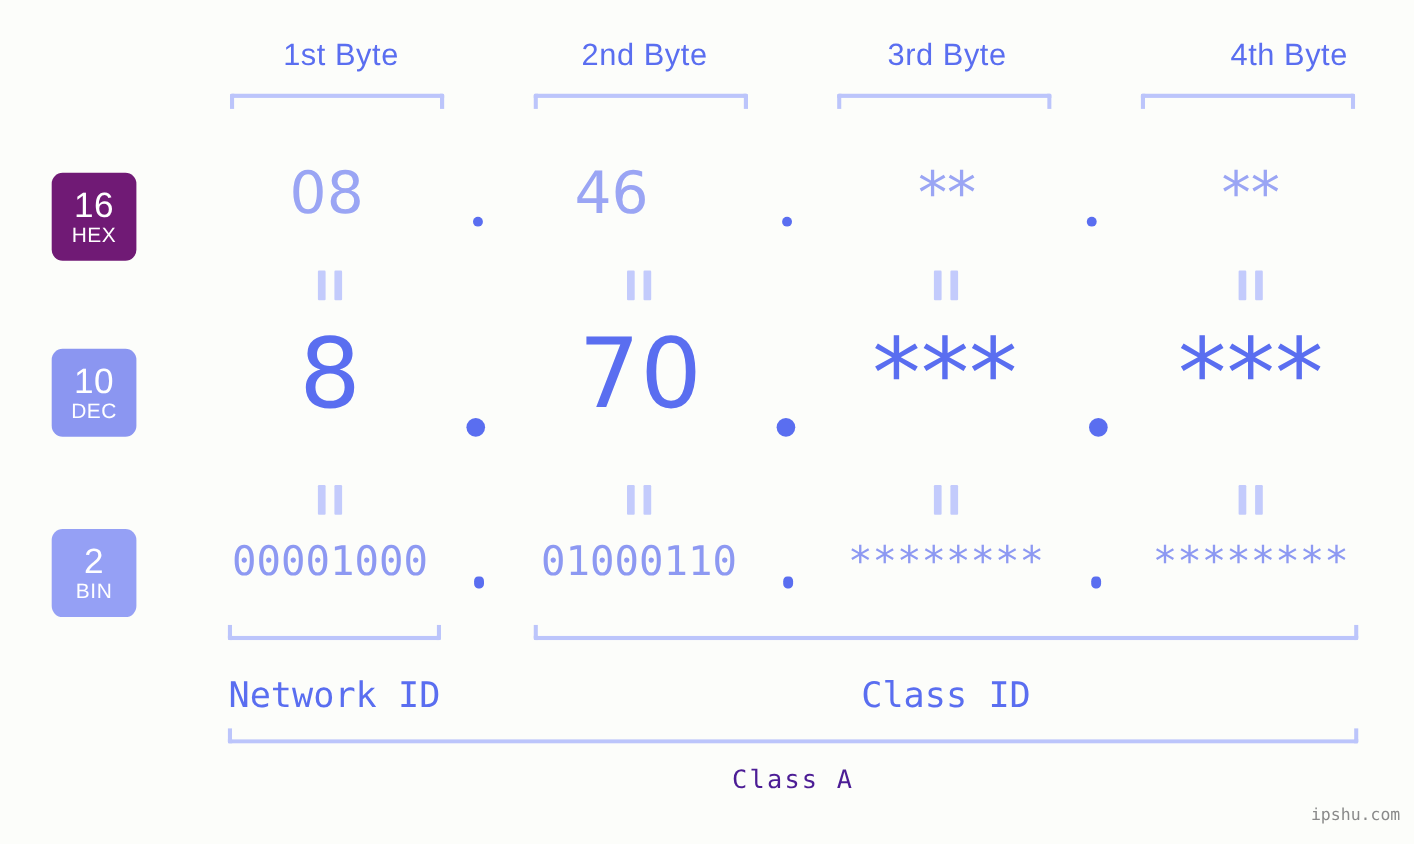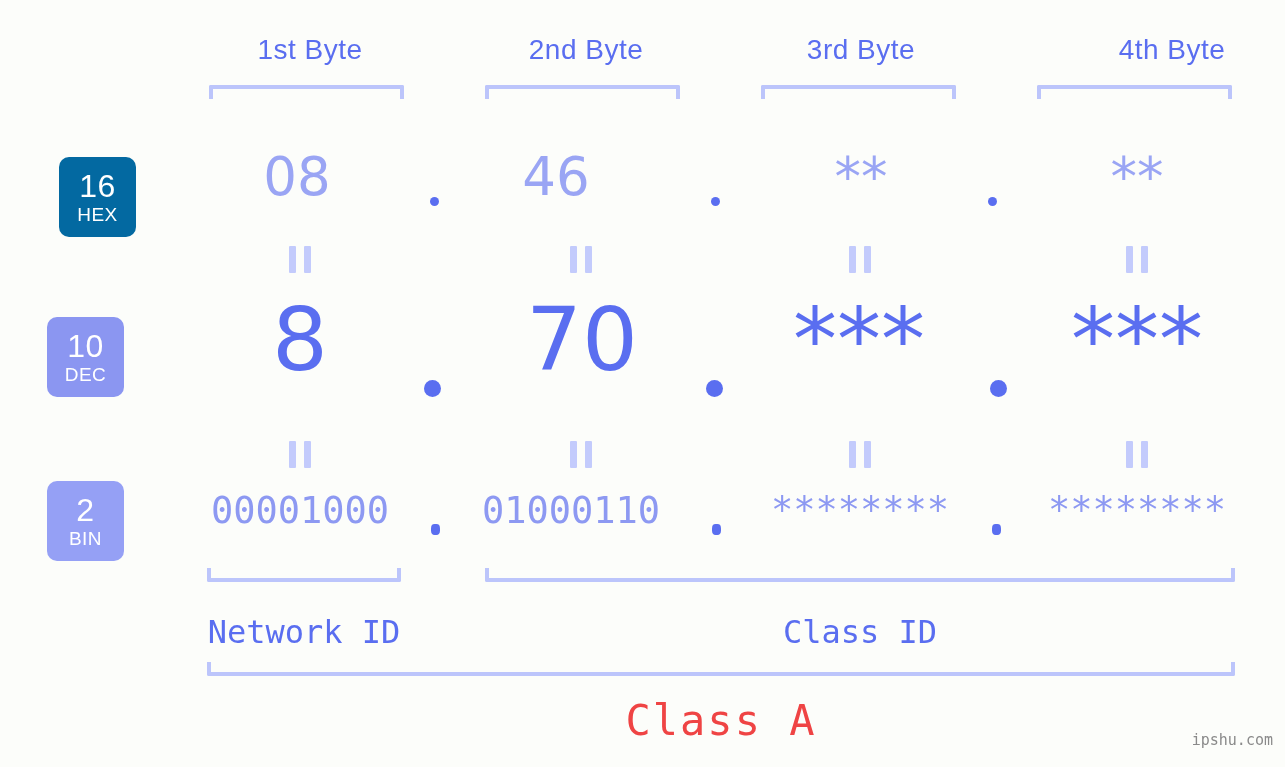--- a/index.html
+++ b/index.html
@@ -67,21 +67,21 @@
   .badge .num {
     font-size: 32px;
     font-weight: 400;
     letter-spacing: 0.5px;
   }
   .badge .lbl {
     font-size: 19px;
     margin-top: 3px;
     letter-spacing: 0.5px;
   }
-  .badge-hex { top: 157px; background: #0369a1; margin-left: 12px; }
+  .badge-hex { top: 157px; background: #701a75; }
   .badge-dec { top: 317px; background: #8b96f1; justify-content: center; }
   .badge-bin { top: 481px; background: #95a0f5; }
 
   
   .cell {
     position: absolute;
     width: 260px;
     text-align: center;
     font-family: "DejaVu Sans", sans-serif;
     white-space: nowrap;
@@ -140,22 +140,22 @@
     position: absolute;
     font-family: "DejaVu Sans Mono", monospace;
     font-size: 32px;
     color: #5a6ef0;
     text-align: center;
     white-space: nowrap;
   }
   .class-label {
     position: absolute;
     font-family: "DejaVu Sans Mono", monospace;
-    font-size: 42px;
-    color: #ef4444;
+    font-size: 23px;
+    color: #4c1d95;
     text-align: center;
     white-space: nowrap;
     letter-spacing: 2px;
   }
 
   
   .watermark {
     position: absolute;
     right: 12px;
     bottom: 18px;
@@ -241,21 +241,21 @@
       <i></i>
       <i></i>
     </div>
   <div class="eq eq-2" style="left:1126px;">
       <i></i>
       <i></i>
     </div>
 
   <div class="row-bin">
     <div class="cell" style="left:170px;">00001000</div>
-    <div class="cell" style="left:441px;">01000110</div>
+    <div class="cell" style="left:451px;">01000110</div>
     <div class="cell" style="left:730px;">********</div>
     <div class="cell" style="left:1007px;">********</div>
     <div class="dot dot-bin" style="left:431px;"></div>
     <div class="dot dot-bin" style="left:712px;"></div>
     <div class="dot dot-bin" style="left:992px;"></div>
   </div>
 
   <div class="bracket-up" style="left:207px; top:568px; width:194px;"></div>
   <div class="bracket-up" style="left:485px; top:568px; width:750px;"></div>
 

